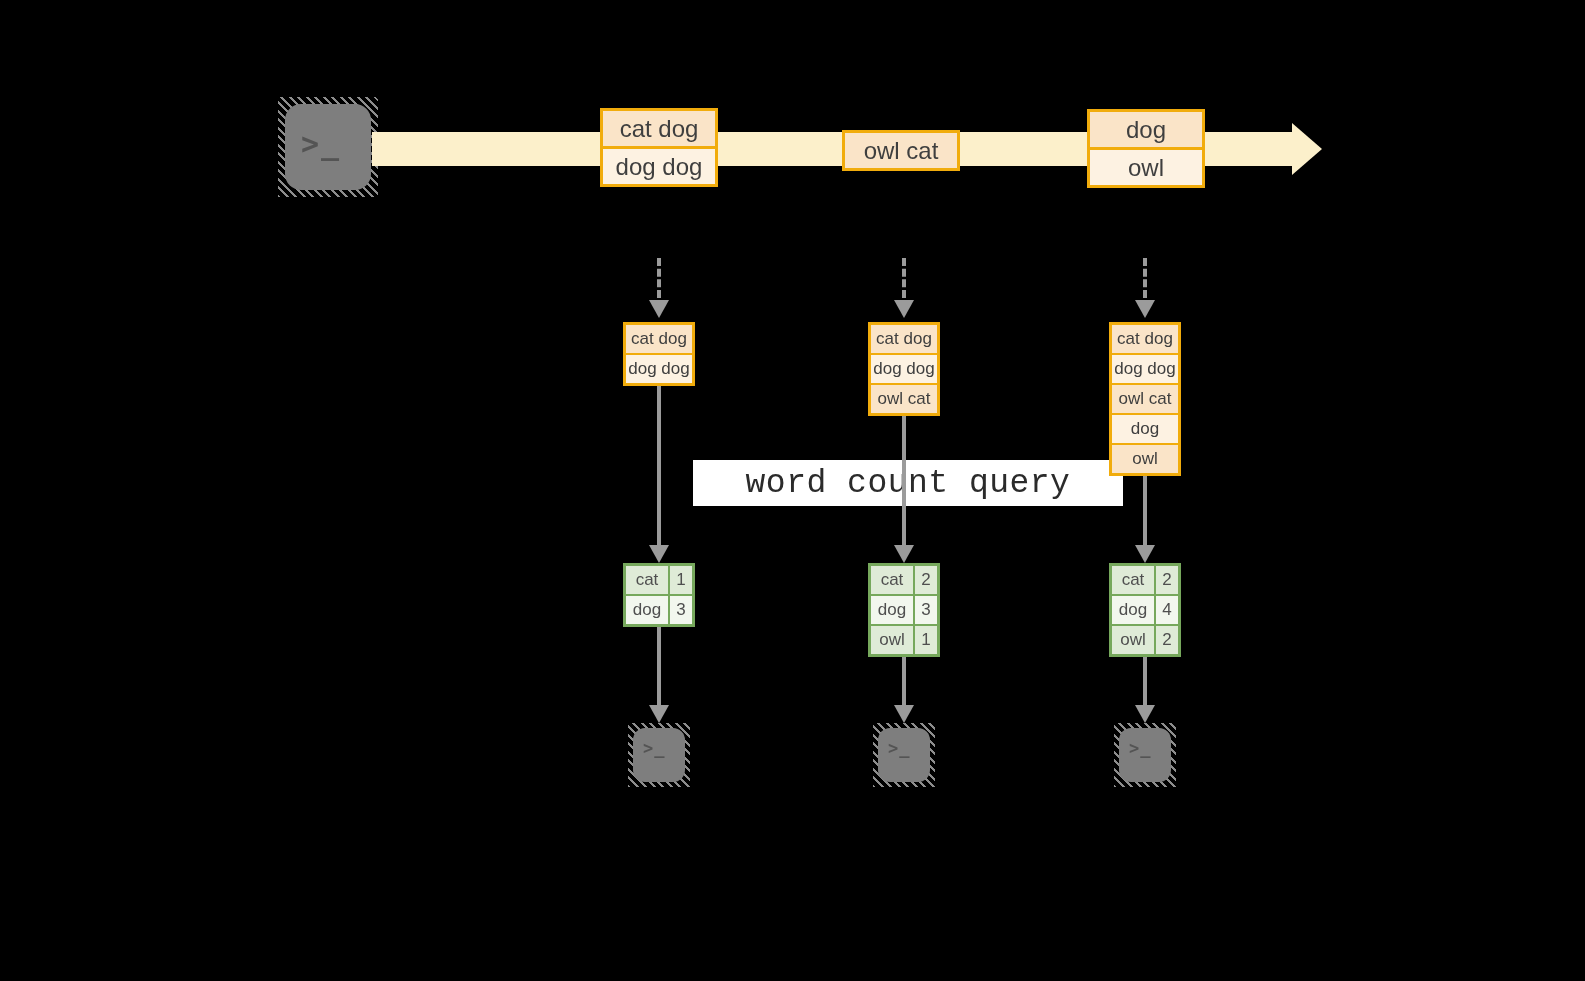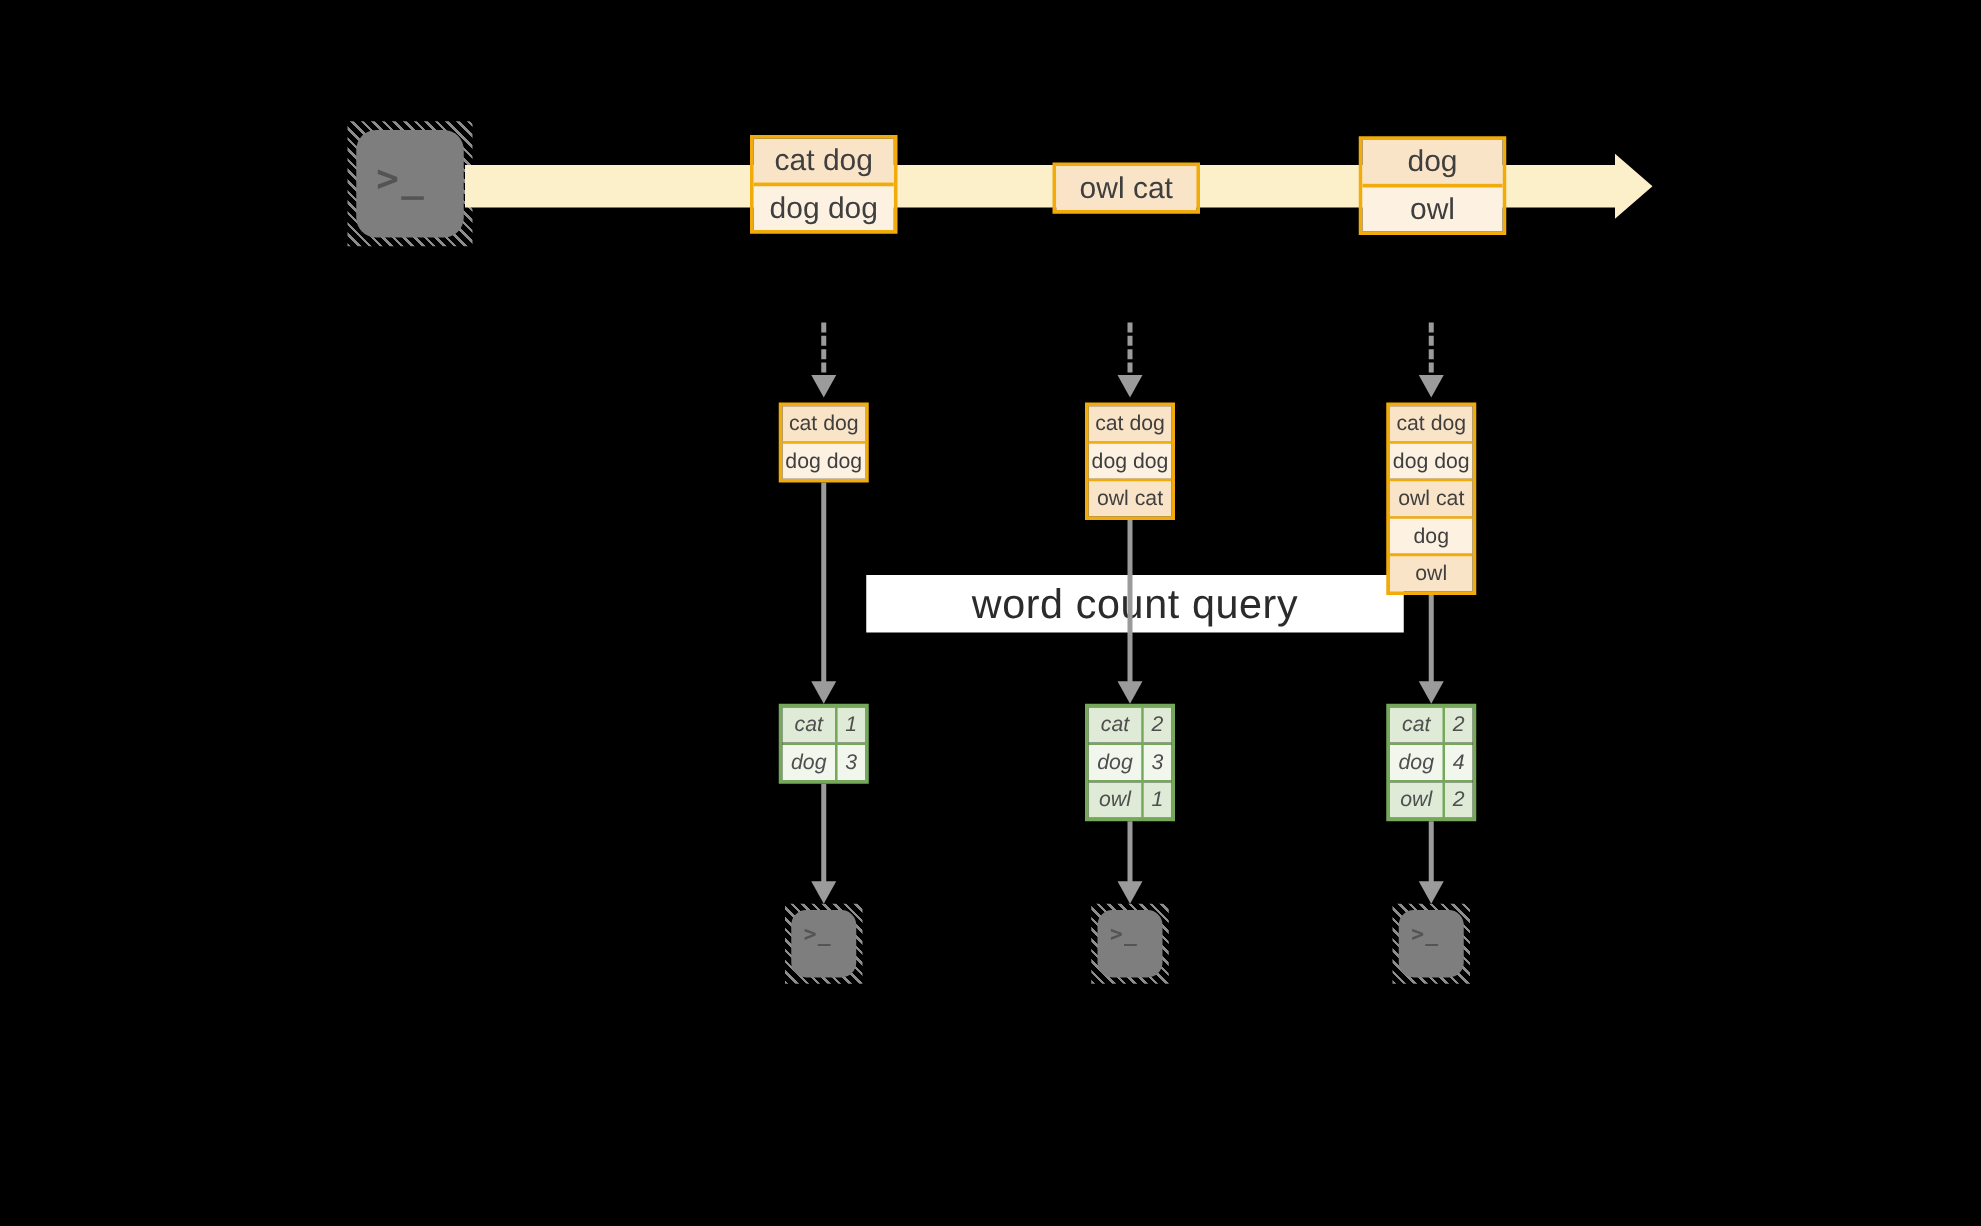--- a/index.html
+++ b/index.html
@@ -65,21 +65,21 @@
   }
   .stack-row{
     height:28px;display:flex;align-items:center;justify-content:center;
     font-size:17px;color:var(--text-dark);white-space:nowrap;
   }
   .stack-row + .stack-row{border-top:2px solid var(--amber-border);}
   .stack-row:nth-child(odd){background:var(--peach-fill);}
   .stack-row:nth-child(even){background:var(--cream-fill);}
 
   
-  .ctable{border:3px solid var(--green-border);z-index:5;width:66px;font-style:italic;}
+  .ctable{border:3px solid var(--green-border);z-index:5;width:66px;}
   .crow{display:flex;height:28px;}
   .crow + .crow{border-top:2px solid var(--green-border);}
   .ccell{
     display:flex;align-items:center;justify-content:center;
     font-size:17px;color:#4F4F4F;
   }
   .ccell.word{width:42px;border-right:2px solid var(--green-border);}
   .ccell.num{width:22px;}
   .crow:nth-child(odd) .ccell{background:var(--green-light);}
   .crow:nth-child(even) .ccell{background:var(--green-lighter);}
@@ -91,21 +91,21 @@
     width:0;height:0;z-index:4;
     border-left:10px solid transparent;border-right:10px solid transparent;
     border-top:18px solid var(--line-gray);
   }
 
   
   .banner{
     background:#fff;z-index:3;width:430px;height:46px;
     display:flex;align-items:center;justify-content:center;
   }
-  .banner-label{font-size:33px;color:var(--banner-text);letter-spacing:0.5px;}
+  .banner-label{font-size:33px;color:var(--banner-text);letter-spacing:0.5px;font-family:Liberation Mono, monospace;}
 </style>
 </head>
 <body>
 
 <div class="stage">
 
   <div class="abs band" style="left:372px;top:132px;width:920px;height:34px;"></div>
   <div class="abs band-head" style="left:1292px;top:123px;"></div>
 
   <div class="abs terminal src" style="left:278px;top:97px;width:100px;height:100px;">

